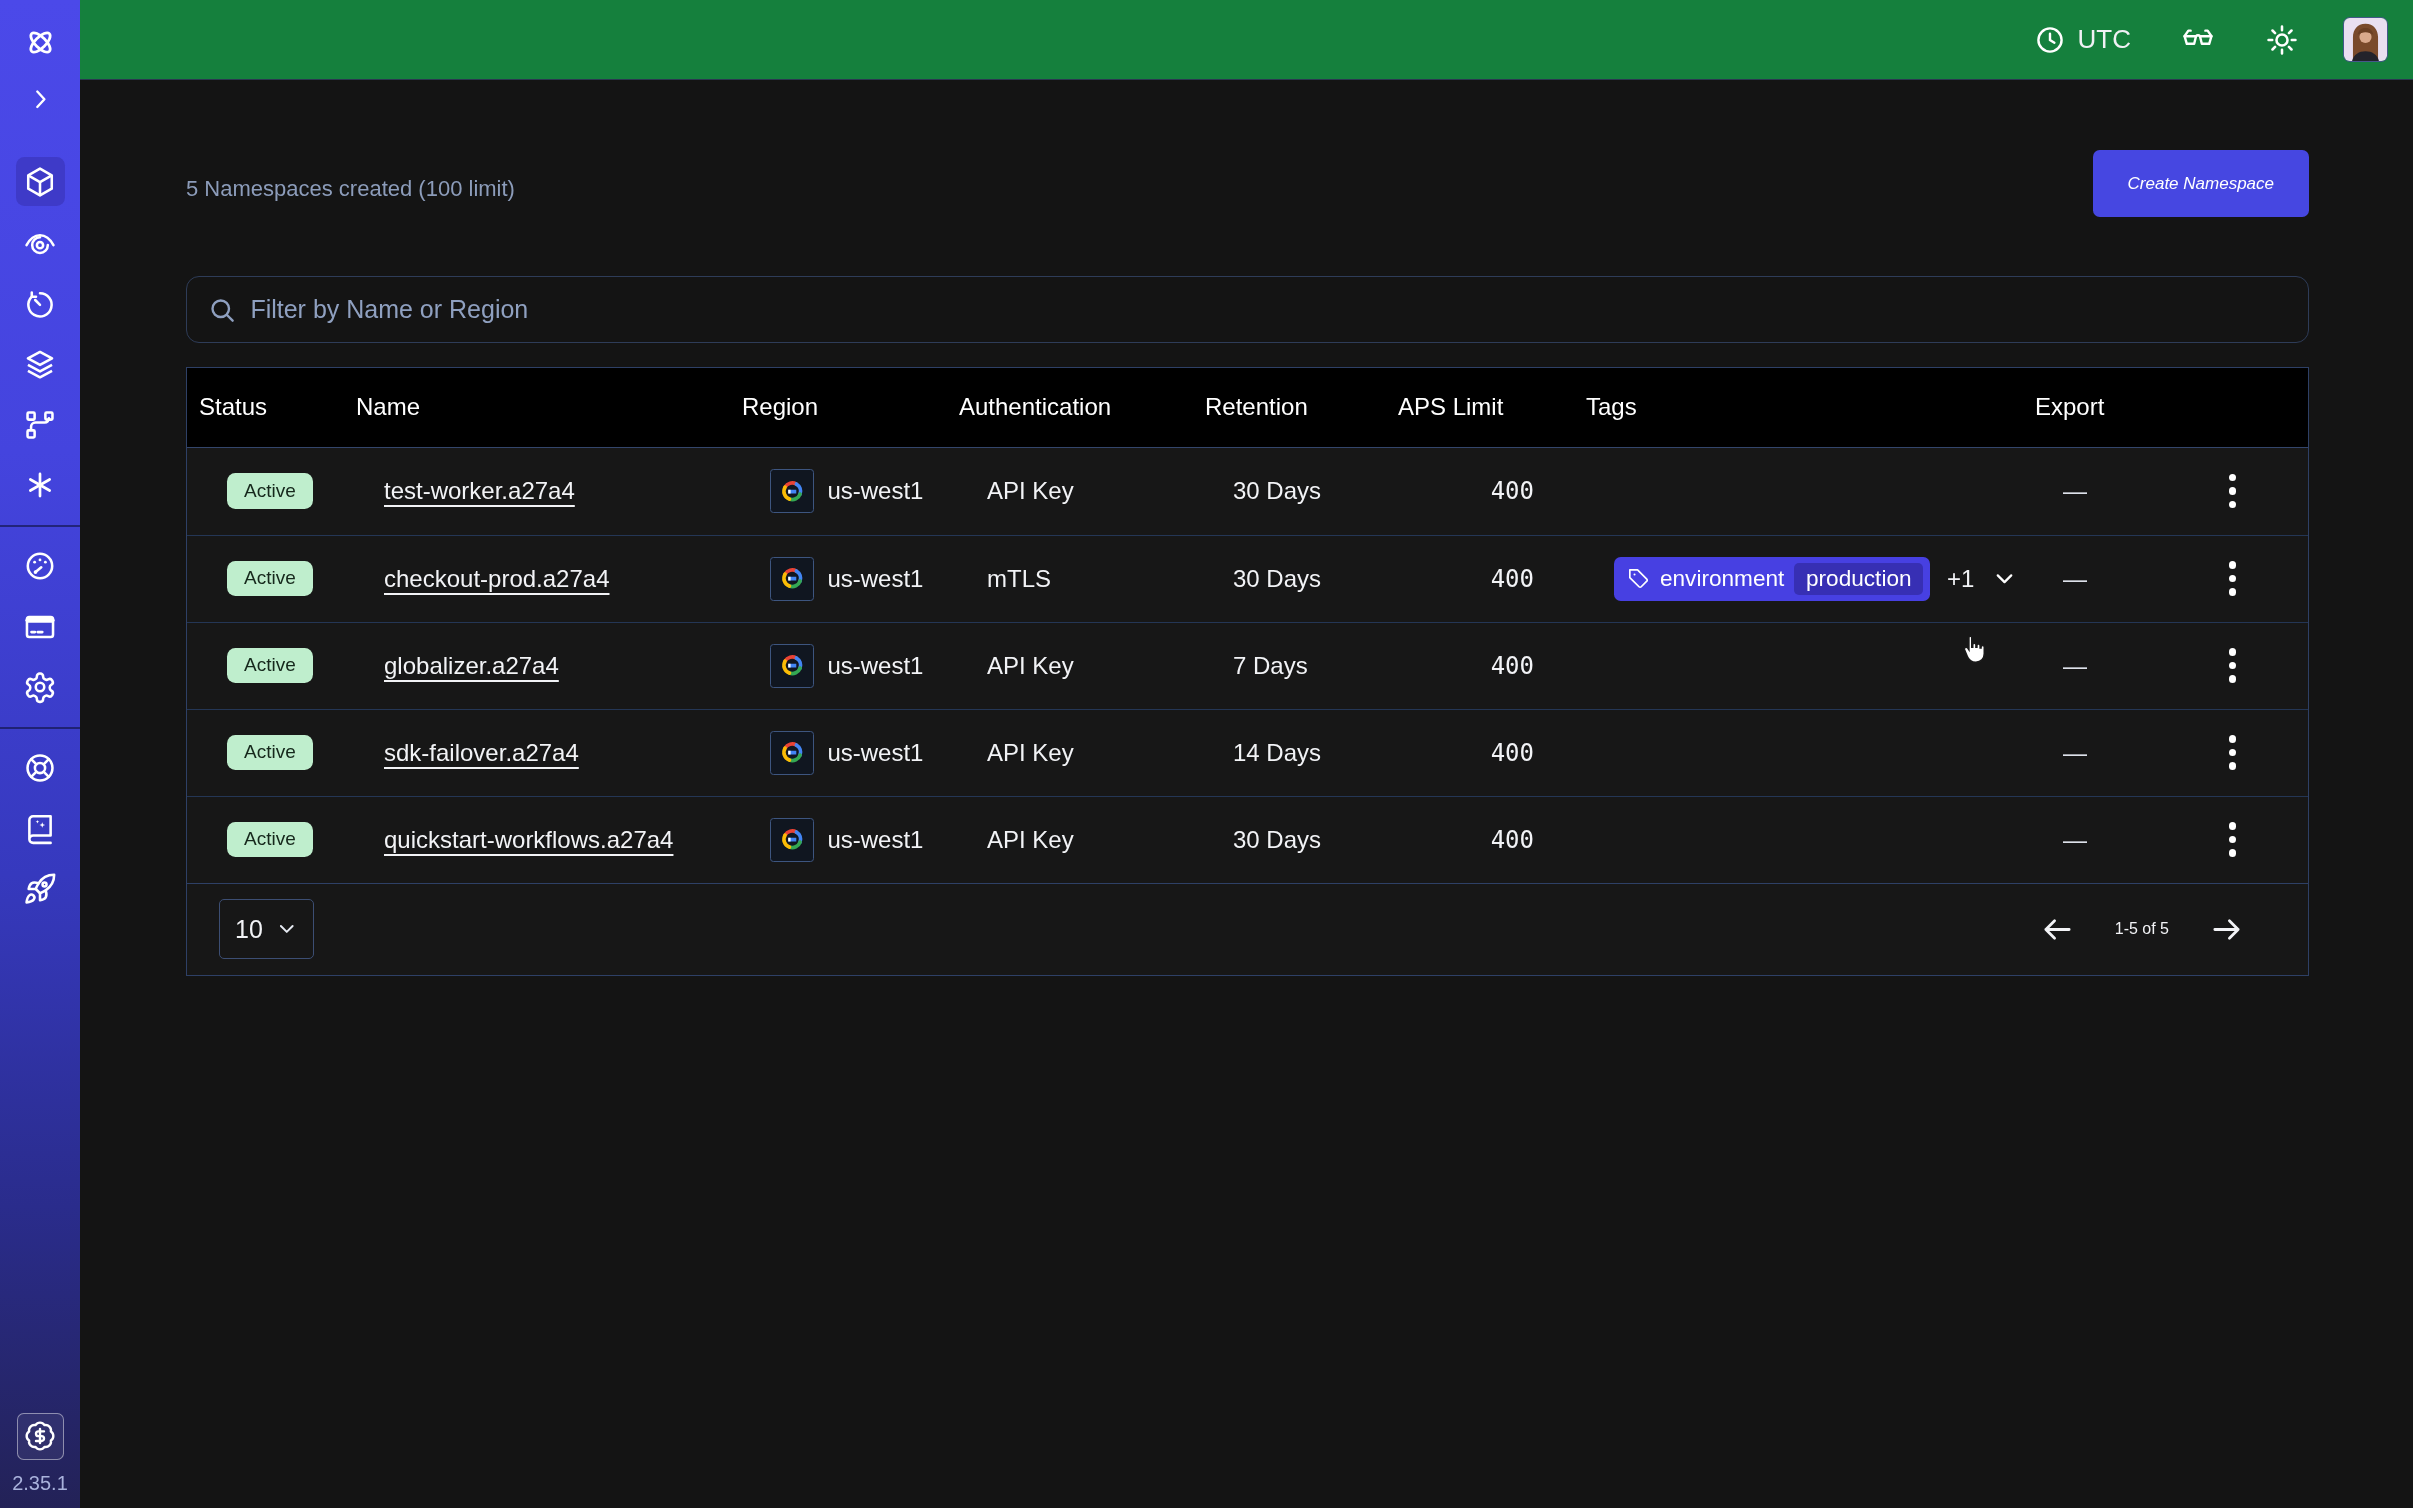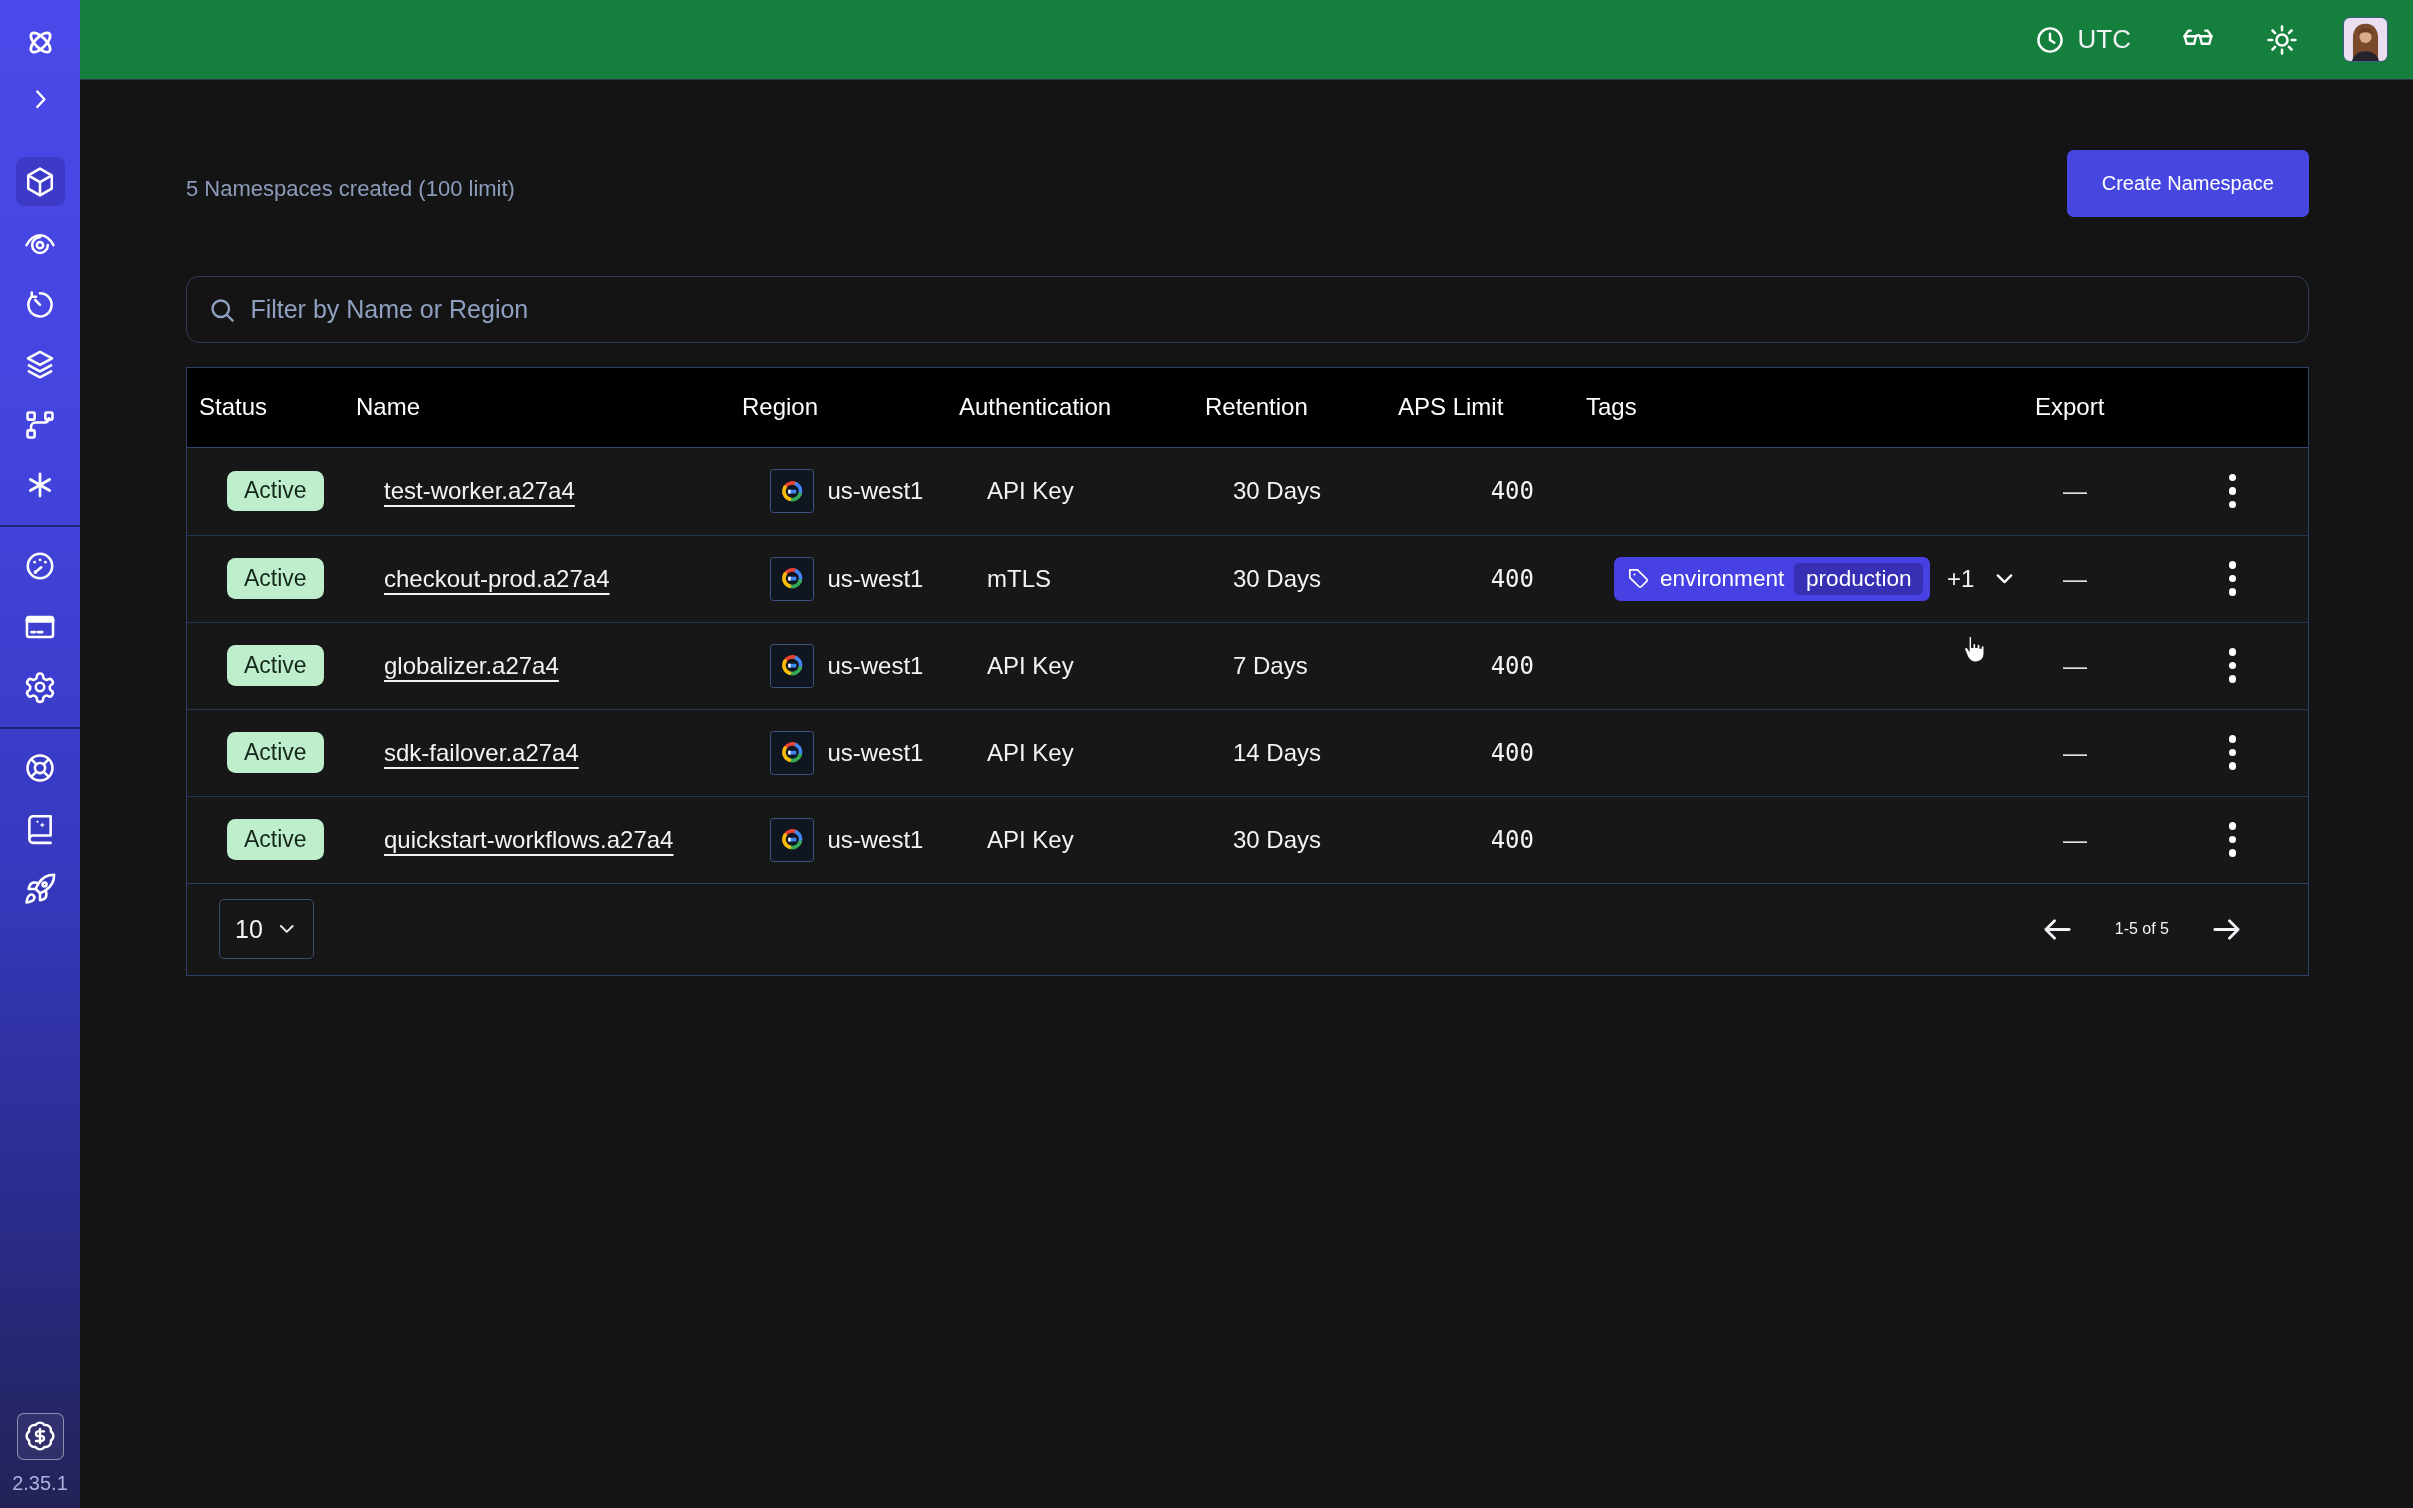--- a/index.html
+++ b/index.html
@@ -58,22 +58,23 @@
   }
   .avatar svg { width:100%; height:100%; }
 
   
   .main { position:absolute; left:80px; top:80px; right:0; bottom:0; padding:0 104px 0 106px; }
   .title-row { margin-top:70px; display:flex; align-items:center; justify-content:space-between; }
   .page-title { font-size:52px; font-weight:500; letter-spacing:-0.4px; color:#FFFFFF; line-height:1.1; }
   .page-subtitle { margin-top:10px; font-size:22px; color:#8C9CBA; }
   .create-btn {
     background:#4647E1; color:#fff; border:none; border-radius:6.7px;
-    height:67px; padding:0 35px; font-size:20px; font-weight:500; cursor:pointer;
+    height:67px; padding:0 35px; font-size:17px; font-weight:500; cursor:pointer;
     font-family:"Liberation Sans", sans-serif;
+    font-style:italic;
   }
 
   .search-box {
     margin-top:59px; height:67px; border:1.7px solid #2E3C58; border-radius:13px;
     display:flex; align-items:center; padding:0 20px; gap:13.4px; background:#141414;
   }
   .search-box svg { width:30px; height:30px; color:#8FA0C0; flex:none; }
   .search-box input {
     background:transparent; border:none; outline:none; width:100%;
     font-size:25px; color:#E6EAF2; font-family:"Liberation Sans", sans-serif;
@@ -88,21 +89,21 @@
     padding-left:40px; align-items:center;
   }
   .thead { height:80px; background:#000000; border-bottom:1.7px solid #33456B;padding-left:12px; }
   .thead .hcell { font-size:24px; font-weight:500; color:#FFFFFF; }
   .trow { height:87px; border-top:1.7px solid #243655; }
   .trow:first-of-type { border-top:none; }
   .cell { font-size:24px; color:#F2F3F6; }
 
   .status-badge {
     display:inline-block; background:#BFEECD; color:#16281C;
-    font-size:23px; font-weight:500; padding:7.5px 17px; border-radius:8.4px; line-height:1.1;
+    font-size:19px; font-weight:500; padding:7.5px 17px; border-radius:8.4px; line-height:1.1;
   }
   .name-link {
     color:#F2F3F6; text-decoration:underline; text-underline-offset:5.9px;
     text-decoration-thickness:1.7px; cursor:pointer; font-size:24px;
   }
   .region-cell { display:flex; align-items:center; gap:13.4px; }
   .gcp-box {
     width:44px; height:44px; border:1.7px solid #3D557F; border-radius:3.4px;
     background:#101620; display:grid; place-items:center; flex:none;
   }

